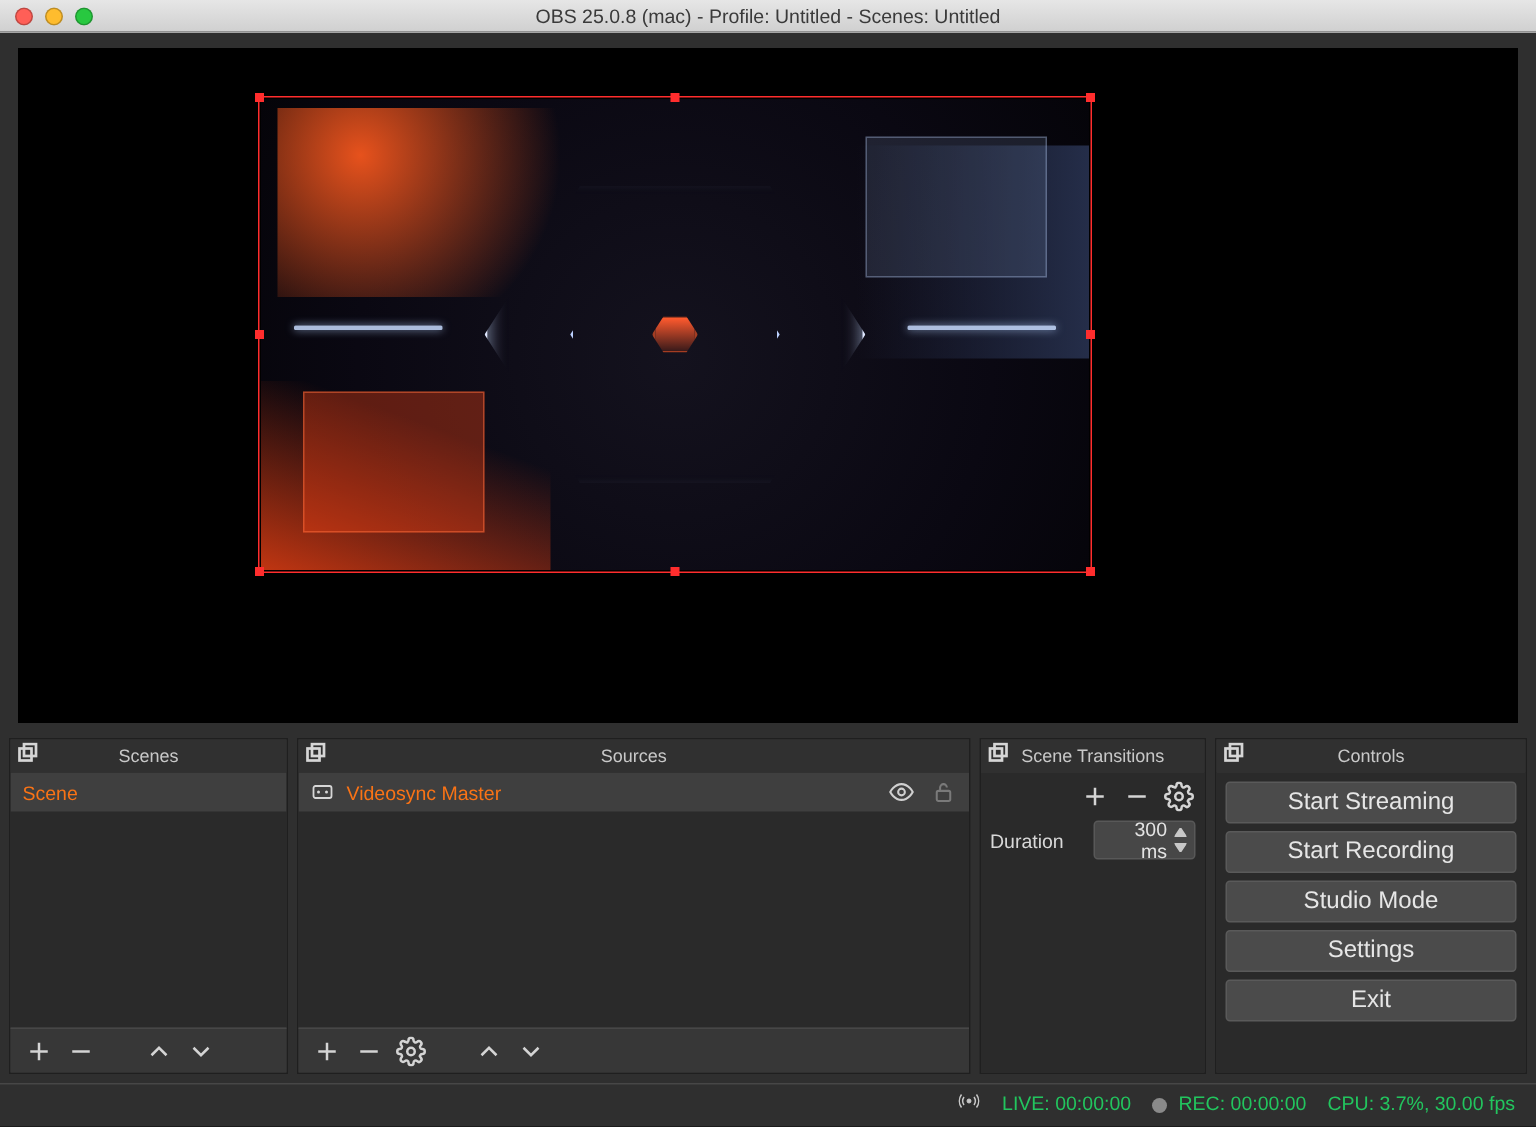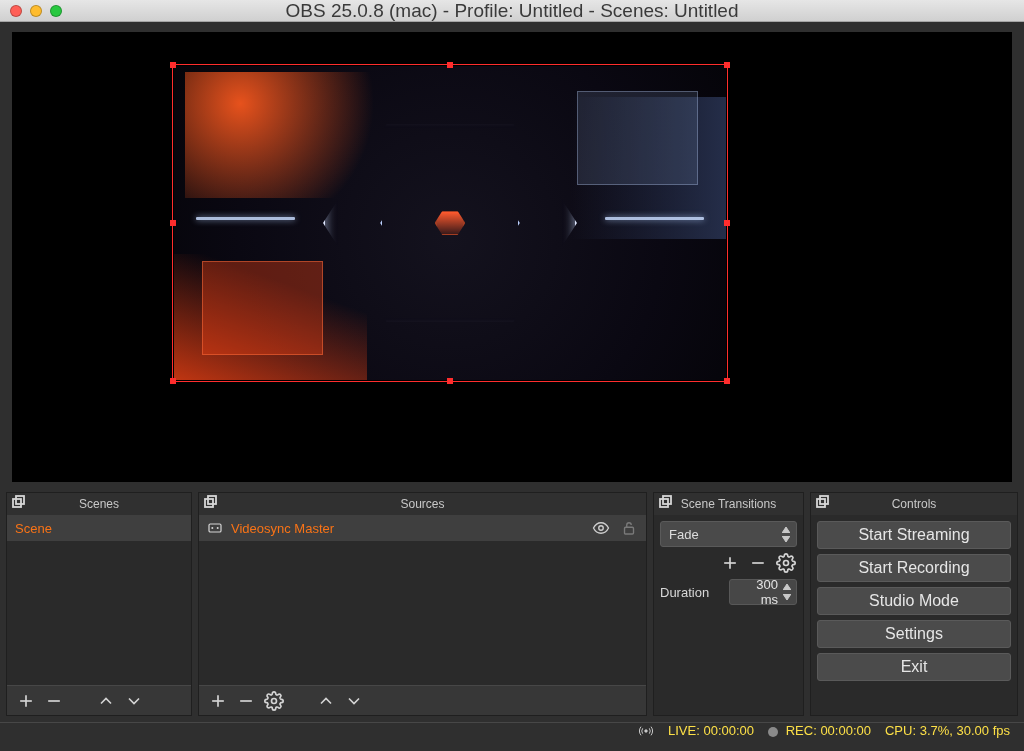--- a/index.html
+++ b/index.html
@@ -4,21 +4,21 @@
 <style>
   * { box-sizing: border-box; margin: 0; padding: 0; }
   html, body { width: 1024px; height: 751px; overflow: hidden; font-family: -apple-system, "Helvetica Neue", Arial, sans-serif; }
   body { background: #2c2c2c; color: #dcdcdc; font-size: 13px; display: flex; flex-direction: column; }
 
   
   .titlebar { height: 22px; background: linear-gradient(#e6e6e6,#d0d0d0); display: flex; align-items: center; position: relative; border-bottom: 1px solid #a5a5a5; }
   .traffic { display: flex; gap: 8px; position: absolute; left: 10px; }
   .tl-btn { width: 12px; height: 12px; border-radius: 50%; border: 0.5px solid rgba(0,0,0,.25); }
   .tl-red { background:#ff5f57;} .tl-yellow{background:#febc2e;} .tl-green{background:#28c840;}
-  .title { margin: 4px auto; color:#3a3a3a; font-size:19px; }
+  .title { margin: 4px auto; color:#3a3a3a; font-size:13px; }
 
   .main { flex:1; display:flex; flex-direction:column; background:#2f2f2f; }
 
   
   .preview-wrap { height: 470px; padding: 10px 12px; }
   .preview { width: 100%; height: 100%; background: #000; position: relative; }
   .selection { position:absolute; border:1px solid #ff2d2d; left:160px; top:32px; width:556px; height:318px; }
   .selection .handle { position:absolute; width:6px; height:6px; background:#ff2d2d; }
   .h-tl{top:-3px;left:-3px;} .h-tr{top:-3px;right:-3px;} .h-bl{bottom:-3px;left:-3px;} .h-br{bottom:-3px;right:-3px;}
   .h-tm{top:-3px;left:calc(50% - 3px);} .h-bm{bottom:-3px;left:calc(50% - 3px);}
@@ -74,21 +74,21 @@
   .dur-row { display:flex; align-items:center; gap:20px; }
   .dur-row label{ color:#d8d8d8; font-size:13px; }
   .spinbox { flex:1; background:#474747; border:1px solid #585858; height:26px; border-radius:3px; display:flex; align-items:center; padding:0 18px 0 8px; position:relative; color:#e4e4e4;}
   .spinbox .stepper{position:absolute;right:2px;top:2px;bottom:2px;width:14px;display:flex;flex-direction:column;}
 
   
   .controls-body { padding:6px; display:flex; flex-direction:column; gap:5px; }
   .ctrl-btn { background:#4b4b4b; border:1px solid #5a5a5a; color:#e6e6e6; height:28px; border-radius:3px; display:flex; align-items:center; justify-content:center; font-size:16px; }
 
   
-  .status { height:26px; background:#2f2f2f; border-top:1px solid #474747; display:flex; justify-content:flex-end; align-items:flex-start; gap:14px; padding:0 14px; color:#fde047; font-size:13px;}
+  .status { height:26px; background:#2f2f2f; border-top:1px solid #474747; display:flex; justify-content:flex-end; align-items:center; gap:14px; padding:0 14px; color:#22c55e; font-size:13px;}
   .dot{width:10px;height:10px;border-radius:50%;background:#8a8a8a;display:inline-block;margin-right:4px;vertical-align:middle;}
   .live-icn svg{width:16px;height:16px;stroke:#c8c8c8;fill:none;}
 
   .eye-lock { margin-left:auto; display:flex; gap:10px; align-items:center;}
   .eye-lock svg{width:18px;height:18px;stroke:#cfcfcf;fill:none;stroke-width:1.8;}
   .lock-dim svg{stroke:#7a7a7a;}
 </style>
 </head>
 <body>
 
@@ -247,35 +247,20 @@
       <div class="panel-header">
         <span class="undock icon">
           <svg viewBox="0 0 16 16">
               <rect x="2" y="4" width="8" height="8"></rect>
               <rect x="5" y="1" width="8" height="8"></rect>
             </svg>
         </span>
         <span>Scene Transitions</span>
       </div>
       <div class="panel-body trans-body">
-        <div class="select-fake">
-          <span>Fade</span>
-          <span class="stepper">
-            <span class="step-half">
-                <svg viewBox="0 0 8 6">
-                  <polygon points="4,0 8,6 0,6"></polygon>
-                </svg>
-              </span>
-            <span class="step-half">
-                <svg viewBox="0 0 8 6">
-                  <polygon points="0,0 8,0 4,6"></polygon>
-                </svg>
-              </span>
-          </span>
-        </div>
         <div class="trans-icons">
           <span class="footer-icn">
               <svg viewBox="0 0 24 24">
                 <line x1="12" y1="5" x2="12" y2="19"></line>
                 <line x1="5" y1="12" x2="19" y2="12"></line>
               </svg>
             </span>
           <span class="footer-icn">
               <svg viewBox="0 0 24 24">
                 <line x1="5" y1="12" x2="19" y2="12"></line>

